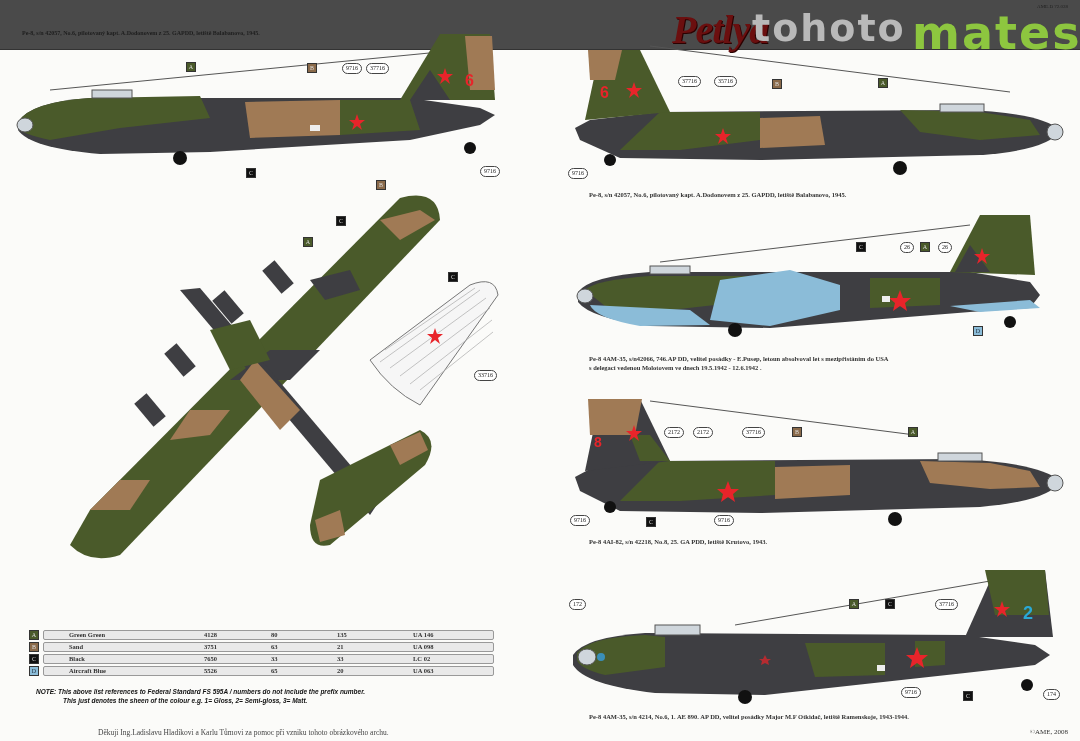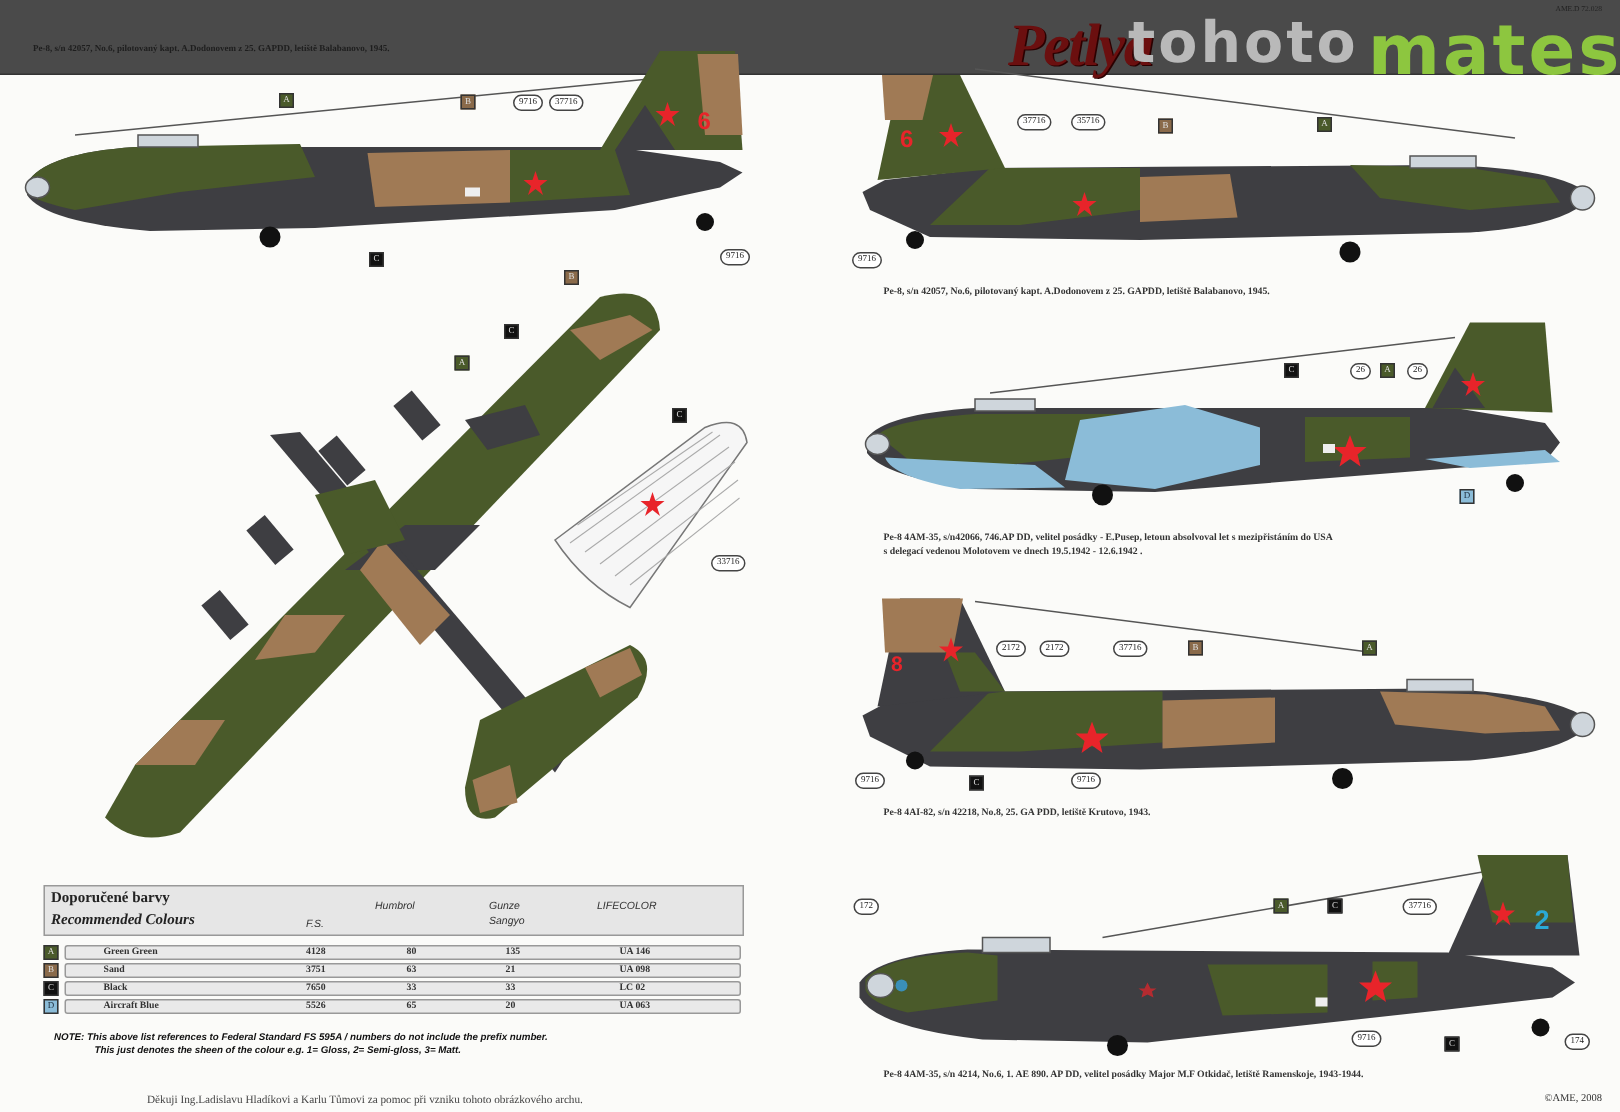--- a/index.html
+++ b/index.html
@@ -233,29 +233,20 @@
   <div class="tag g" style="left:284px;top:34px;">A</div>
   <div class="tag b" style="left:320px;top:34px;">C</div>
   <div class="pill" style="left:370px;top:34px;">37716</div>
   <div class="pill" style="left:336px;top:122px;">9716</div>
   <div class="tag b" style="left:398px;top:126px;">C</div>
   <div class="pill" style="left:478px;top:124px;">174</div>
 </div>
 <div class="caption-small" style="left:589px;top:712px;">Pe-8 4AM-35, s/n 4214, No.6, 1. AE 890. AP DD, velitel posádky Major M.F Otkidač, letiště Ramenskoje, 1943-1944.</div>
 
 <div class="table">
-  <div class="head">
-    <div class="t1">Doporučené barvy</div>
-    <div class="t2">Recommended  Colours</div>
-    <div class="h" style="left:174px;top:22px;">F.S.</div>
-    <div class="h" style="left:220px;top:10px;">Humbrol</div>
-    <div class="h" style="left:296px;top:10px;">Gunze</div>
-    <div class="h" style="left:296px;top:20px;">Sangyo</div>
-    <div class="h" style="left:368px;top:10px;">LIFECOLOR</div>
-  </div>
 
   <div class="row" style="top:40px;">
     <div class="sw" style="background:#4a5a2a;">A</div>
     <div class="bar"></div>
     <span class="cell" style="left:40px;">Green  Green</span>
     <span class="cell" style="left:175px;">4128</span>
     <span class="cell" style="left:242px;">80</span>
     <span class="cell" style="left:308px;">135</span>
     <span class="cell" style="left:384px;">UA 146</span>
   </div>

